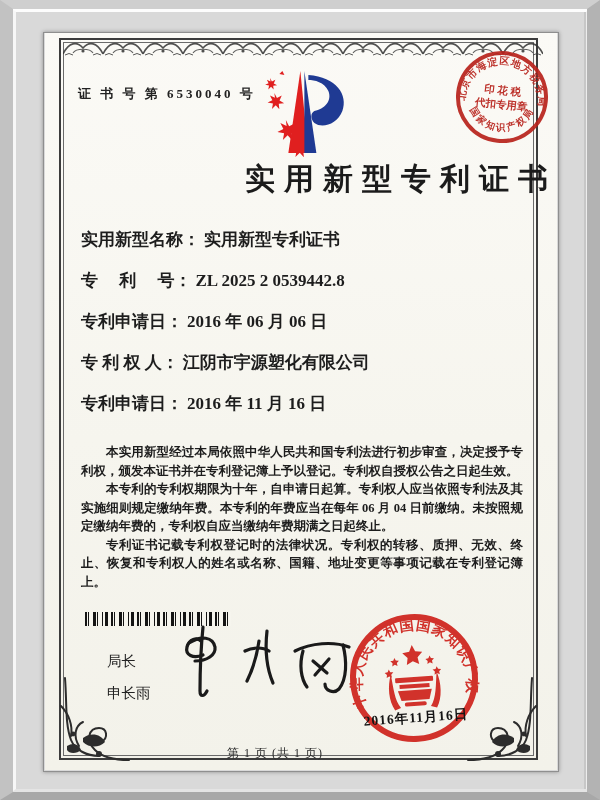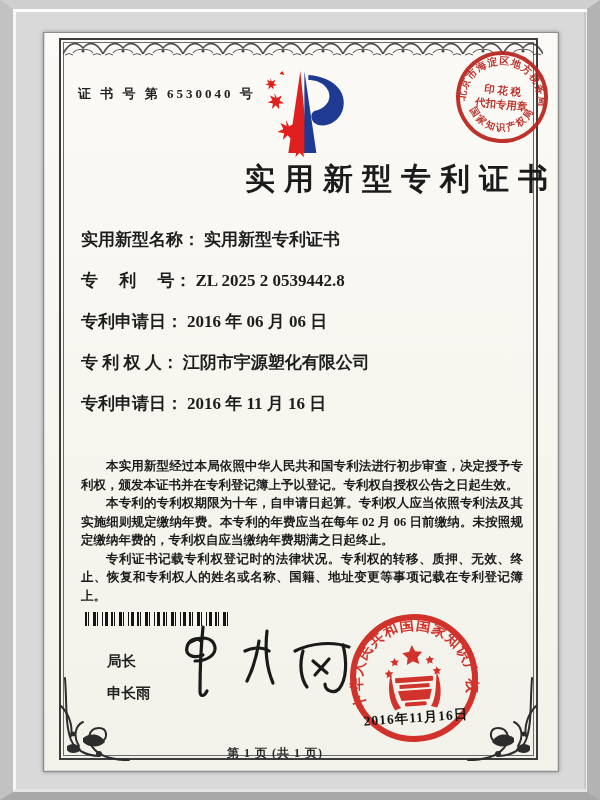--- a/index.html
+++ b/index.html
@@ -39,38 +39,38 @@
     width:116px;height:94px;}
   .title{position:absolute;left:0;right:0;top:126px;text-align:right;
     font-size:30px;font-weight:bold;letter-spacing:9px;color:#1b1b1b;}
   .tax-seal{position:absolute;left:408px;top:15px;width:98px;height:98px;
     transform:rotate(6deg);opacity:.92;}
   .fields{position:absolute;left:36px;top:200px;right:30px;}
   .field-row{display:flex;margin-bottom:27px;font-size:17px;font-weight:bold;
     color:#1d1d1d;line-height:14px;}
   .field-label{white-space:pre;}
   .field-value{margin-left:4px;white-space:pre;}
-  .body-text{position:absolute;left:36px;right:34px;top:424px;color:#1c1c1c;}
+  .body-text{position:absolute;left:36px;right:34px;top:410px;color:#1c1c1c;}
   .body-text p{margin:0;text-indent:2em;font-size:12.5px;line-height:18.5px;
     font-weight:bold;text-align:justify;}
   .barcode{position:absolute;left:40px;top:579px;width:146px;height:14px;
     background:repeating-linear-gradient(90deg,
       #151515 0 2px,#f6f5ee 2px 3px,#151515 3px 4px,#f6f5ee 4px 8px,
       #151515 8px 11px,#f6f5ee 11px 12px,#151515 12px 13px,#f6f5ee 13px 17px,
       #151515 17px 18px,#f6f5ee 18px 20px,#151515 20px 23px,#f6f5ee 23px 26px);}
-  .signer{position:absolute;left:62px;top:612px;font-size:14.5px;font-weight:bold;
+  .signer{position:absolute;left:62px;top:612px;font-size:14.5px;font-weight:normal;
     color:#222;line-height:32px;font-family:"Liberation Sans","DejaVu Sans",sans-serif;}
   .signature{position:absolute;left:122px;top:588px;width:210px;height:85px;}
   .office-seal{position:absolute;left:302px;top:578px;width:134px;height:134px;
     transform:rotate(-4deg);opacity:.93;}
   .seal-date{position:absolute;left:304px;top:676px;width:134px;text-align:center;
     font-size:13.5px;font-weight:bold;color:#141414;letter-spacing:1px;
     transform:rotate(-4deg);}
   .footer{position:absolute;left:0;right:0;top:712px;text-align:center;
-    font-size:12px;font-weight:bold;color:#2a2a2a;transform:translateX(-26px);
+    font-size:12px;font-weight:normal;color:#2a2a2a;transform:translateX(-26px);
     letter-spacing:1px;}
 </style>
 </head>
 <body>
 
 <div class="frame-l1"></div>
 <div class="frame-l2"></div>
 <div class="frame-l3"></div>
 <div class="frame-lip"></div>
 
@@ -172,21 +172,21 @@
       <span class="field-value">江阴市宇源塑化有限公司</span>
     </div>
     <div class="field-row">
       <span class="field-label">专利申请日：</span>
       <span class="field-value">2016 年 11 月 16 日</span>
     </div>
   </div>
 
   <div class="body-text">
     <p>本实用新型经过本局依照中华人民共和国专利法进行初步审查，决定授予专利权，颁发本证书并在专利登记簿上予以登记。专利权自授权公告之日起生效。</p>
-    <p>本专利的专利权期限为十年，自申请日起算。专利权人应当依照专利法及其实施细则规定缴纳年费。本专利的年费应当在每年 02 月 06 日前缴纳。未按照规定缴纳年费的，专利权自应当缴纳年费期满之日起终止。</p>
+    <p>本专利的专利权期限为十年，自申请日起算。专利权人应当依照专利法及其实施细则规定缴纳年费。本专利的年费应当在每年 06 月 04 日前缴纳。未按照规定缴纳年费的，专利权自应当缴纳年费期满之日起终止。</p>
     <p>专利证书记载专利权登记时的法律状况。专利权的转移、质押、无效、终止、恢复和专利权人的姓名或名称、国籍、地址变更等事项记载在专利登记簿上。</p>
   </div>
 
   <div class="barcode"></div>
 
   <div class="signer">
     <div>局长</div>
     <div>申长雨</div>
   </div>
 

